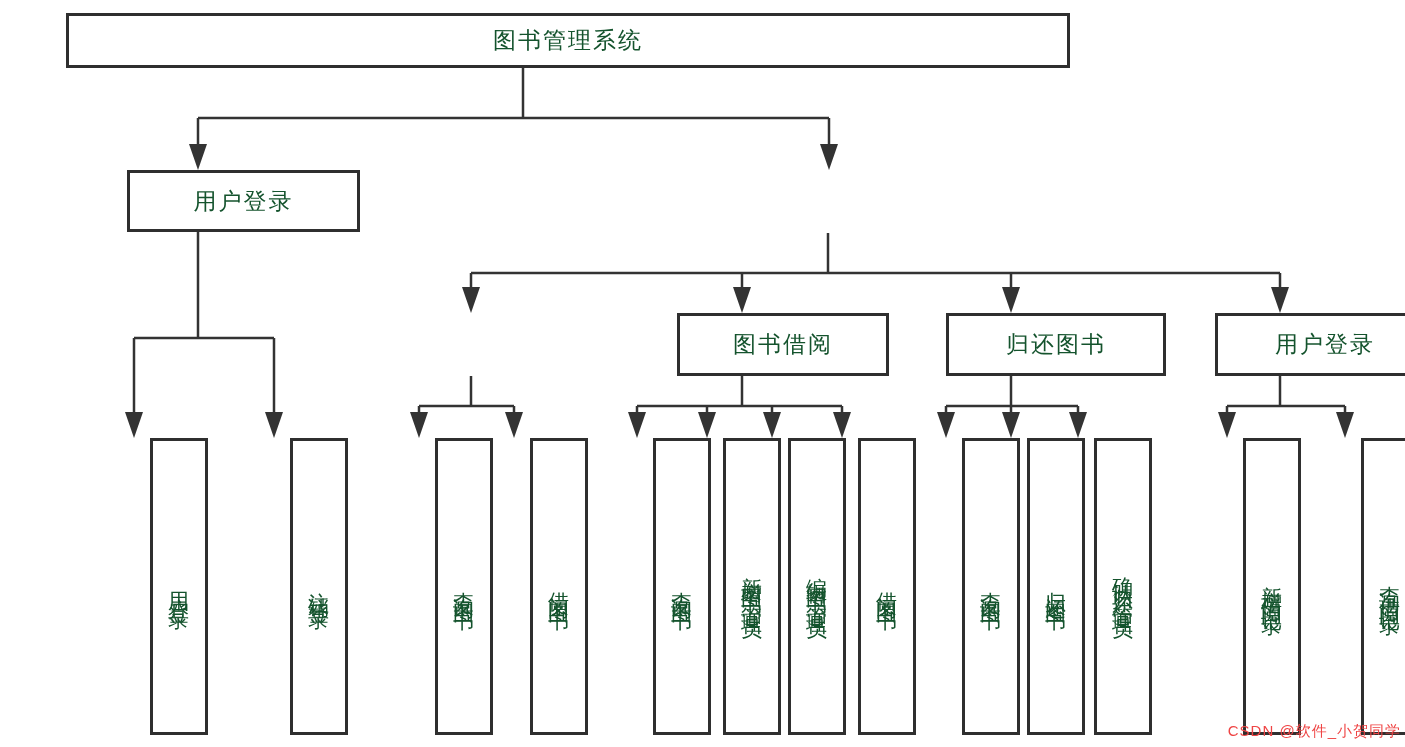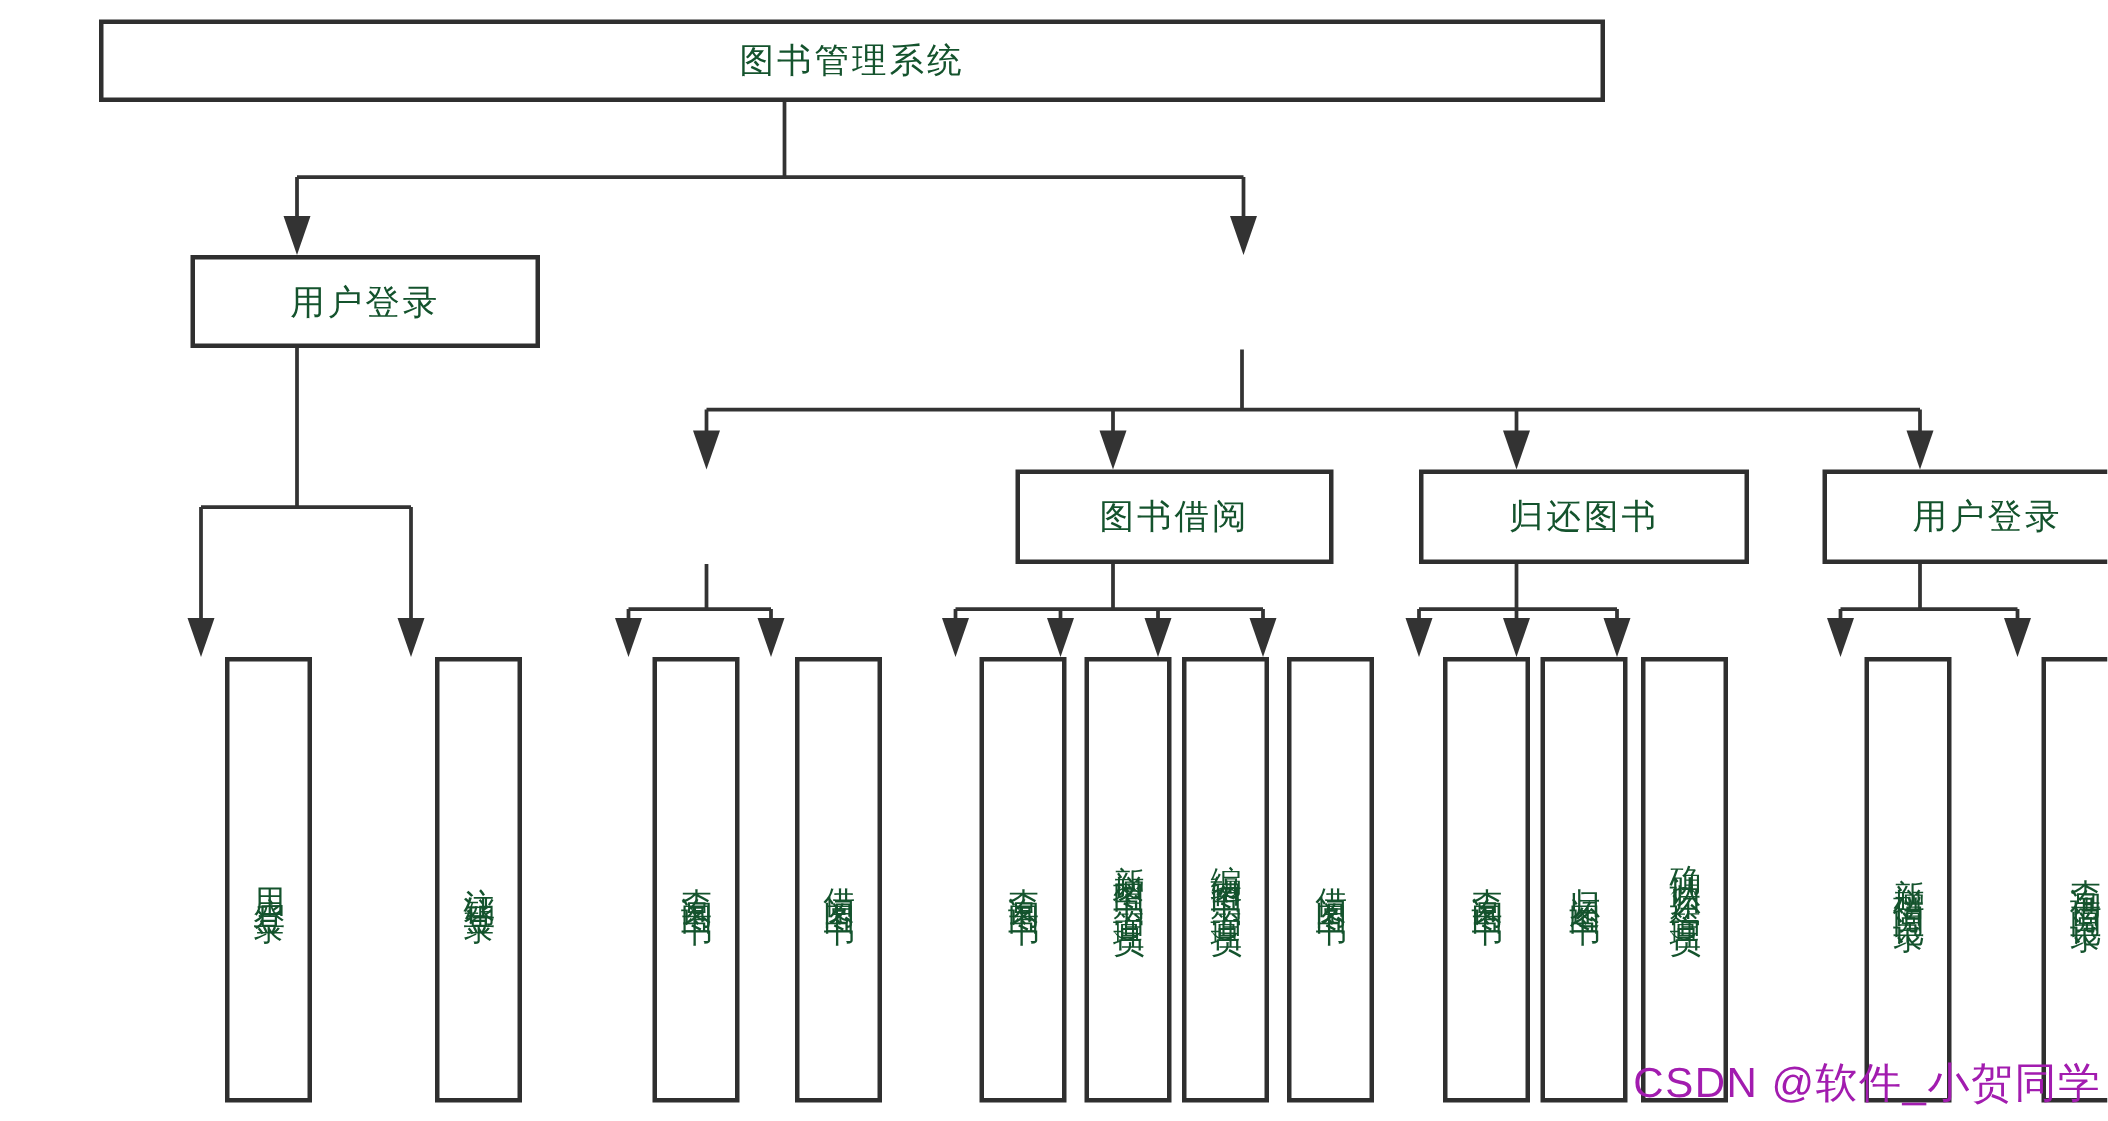--- a/index.html
+++ b/index.html
@@ -48,23 +48,23 @@
     text-orientation: mixed;
     font-size: 21px;
     letter-spacing: 6px;
     line-height: 1.1;
     white-space: nowrap;
   }
   .watermark {
     position: absolute;
     right: 4px;
     bottom: 6px;
-    font-size: 28px;
+    font-size: 15px;
     letter-spacing: 1px;
-    color: #a21caf;
+    color: #ef4444;
     z-index: 10;
     white-space: nowrap;
     margin-left: 40px;
   }
 </style>
 </head>
 <body>
 
 <div class="stage">
 

